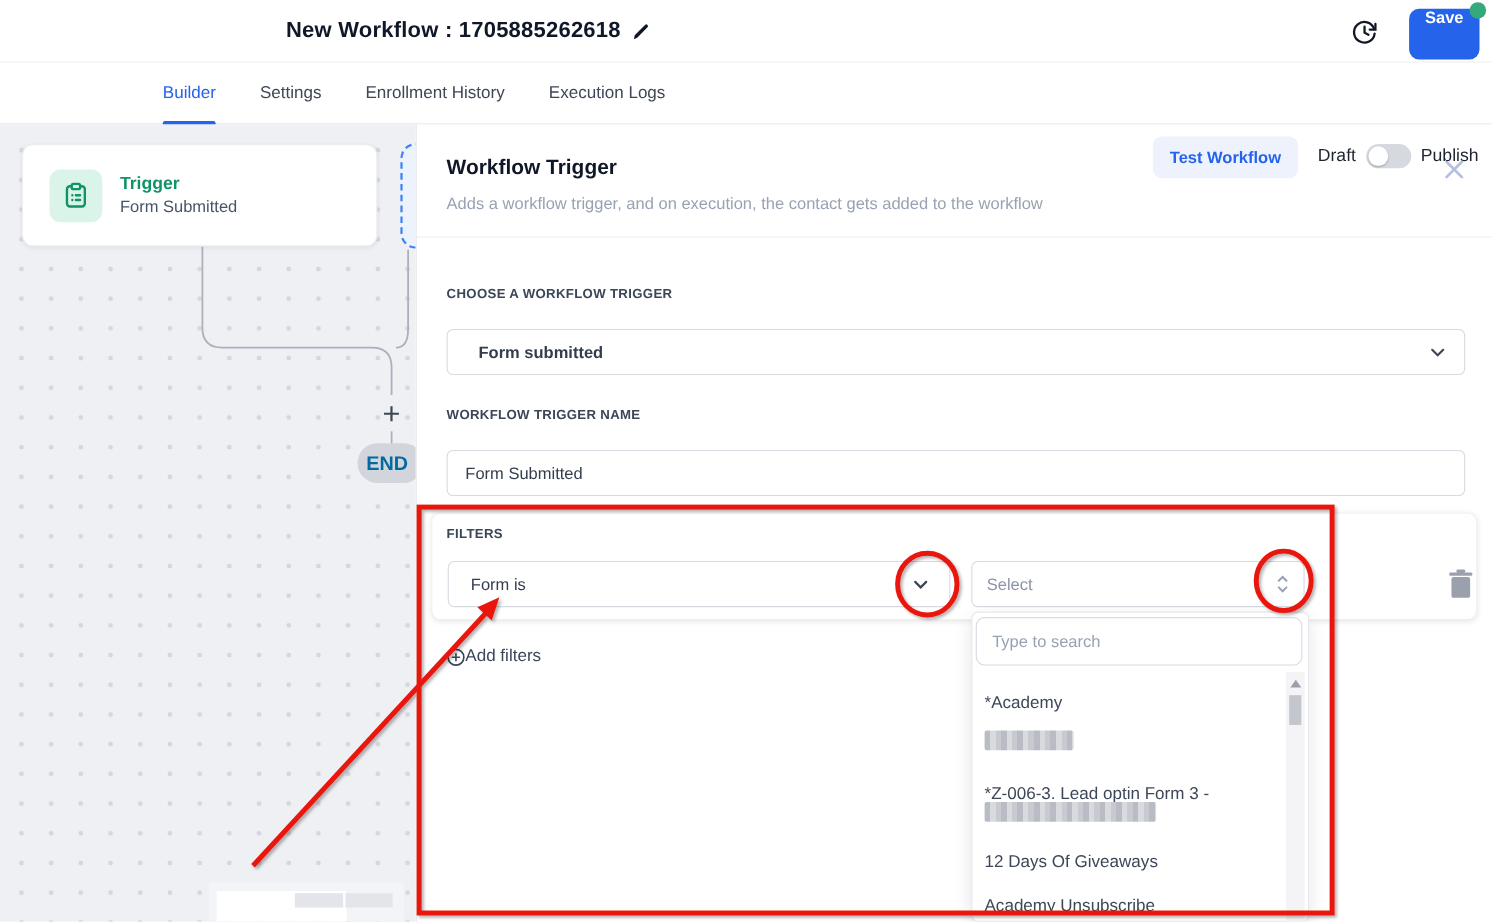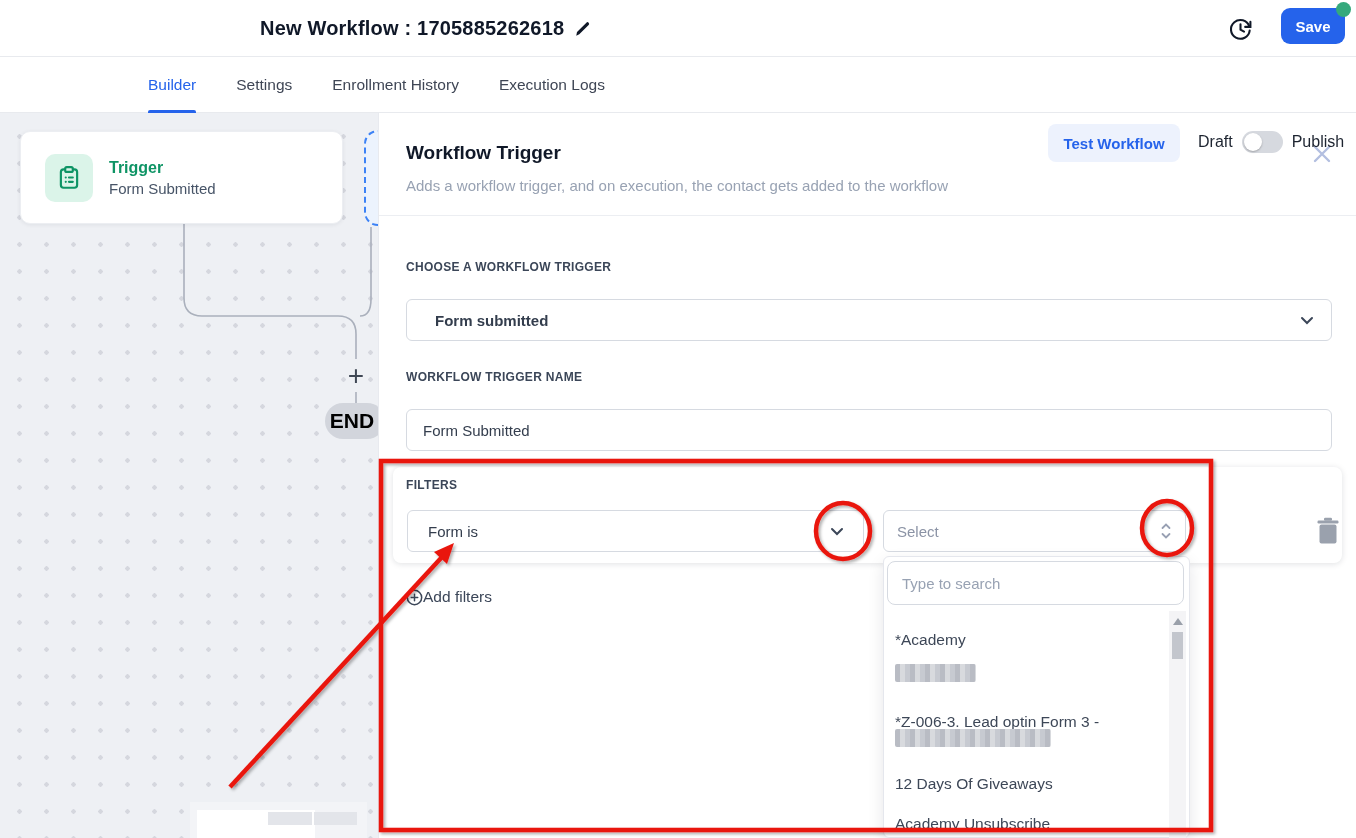--- a/index.html
+++ b/index.html
@@ -5,22 +5,22 @@
   * { margin:0; padding:0; box-sizing:border-box; }
   html,body { width:1356px; height:838px; overflow:hidden; }
   body { font-family:"Liberation Sans", sans-serif; background:#fff; position:relative; }
   .abs { position:absolute; }
 
   
   #topbar { left:0; top:0; width:1356px; height:57px; background:#fff; border-bottom:1px solid #e8eaee; z-index:30; }
   #title-row { left:260px; top:0; height:57px; display:flex; align-items:center; gap:10px; }
   #wf-title { font-size:20px; font-weight:700; color:#101828; letter-spacing:.2px; }
   #history-btn { left:1226px; top:15px; width:28px; height:28px; display:flex; align-items:center; justify-content:center; cursor:pointer; }
-  #save-btn { left:1281px; top:8px; width:64px; height:36px; background:#2563eb; border-radius:9px; color:#fff;
-              font-size:15px; font-weight:700; display:flex; align-items:center; justify-content:center; cursor:pointer; }
+  #save-btn { left:1281px; top:8px; width:64px; height:46px; background:#2563eb; border-radius:9px; color:#fff;
+              font-size:15px; font-weight:700; display:flex; justify-content:center; cursor:pointer; }
   #save-dot { position:absolute; right:-6px; top:-6px; width:15px; height:15px; border-radius:50%; background:#34a97c; }
 
   
   #tabbar { left:0; top:57px; width:1356px; height:56px; background:#fff; border-bottom:1px solid #e8eaee; z-index:30; }
   #tabs { left:148px; top:0; height:56px; display:flex; gap:40px; }
   .tab { height:56px; display:flex; align-items:center; font-size:15.5px; color:#3f4655; cursor:pointer; position:relative; }
   .tab.active { color:#2563eb; font-weight:500; }
   .tab.active::after { content:""; position:absolute; left:0; right:0; bottom:0; height:3px; background:#2563eb; border-radius:2px 2px 0 0; }
   #test-workflow-btn { left:1048px; top:67px; width:132px; height:38px; background:#edf2fd; border-radius:8px;
                        color:#2563eb; font-weight:700; font-size:15px; display:flex; align-items:center; justify-content:center; cursor:pointer; }
@@ -35,22 +35,22 @@
             background-image:radial-gradient(#d5d7de 2px, transparent 2.4px);
             background-size:27px 27px; background-position:6px 10px; }
   #trigger-card { left:20px; top:18px; width:323px; height:93px; background:#fff; border:1px solid #eceef2; border-radius:10px;
                   box-shadow:0 1px 4px rgba(16,24,40,.07); display:flex; align-items:center; cursor:pointer; }
   #trigger-icon-box { width:48px; height:48px; margin-left:24px; border-radius:10px; background:#dbf4e9; display:flex; align-items:center; justify-content:center; }
   #trigger-texts { margin-left:16px; display:flex; flex-direction:column; gap:3px; }
   #trigger-title { font-size:16px; font-weight:700; color:#0e9465; }
   #trigger-subtitle { font-size:15px; color:#475467; }
   #dashed-card { left:364px; top:17px; width:28px; height:96px; background:#ecf3fd; border:2px dashed #3c82f6; border-radius:14px; }
   #plus-node { left:342px; top:248px; width:28px; height:30px; font-size:28px; font-weight:400; color:#3f4754; text-align:center; line-height:30px; cursor:pointer; }
-  #end-pill { left:325px; top:290px; width:60px; height:36px; background:#d2d5dc; border-radius:18px; color:#000000;
-              font-size:21px; font-weight:600; display:flex; align-items:center; justify-content:center; padding-right:6px; }
+  #end-pill { left:325px; top:290px; width:60px; height:36px; background:#d2d5dc; border-radius:18px; color:#0369a1;
+              font-size:18px; font-weight:600; display:flex; align-items:center; justify-content:center; padding-right:6px; }
   #thumb { left:190px; top:689px; width:177px; height:36px; background:#f3f4f7; }
   #thumb .white { position:absolute; left:7px; top:8px; width:118px; height:28px; background:#fff; }
   #thumb .bar1 { position:absolute; left:78px; top:10px; width:44px; height:13px; background:#e3e5ea; }
   #thumb .bar2 { position:absolute; left:124px; top:10px; width:43px; height:13px; background:#e3e5ea; }
 
   
   #panel { left:378px; top:113px; width:978px; height:725px; background:#fff; border-left:1px solid #e8eaef; z-index:10; }
   #panel-title { left:27px; top:29px; font-size:19px; font-weight:700; color:#101828; }
   #panel-desc { left:27px; top:64px; font-size:15px; color:#98a2b3; }
   #panel-close { left:932px; top:30px; width:22px; height:22px; cursor:pointer; }

